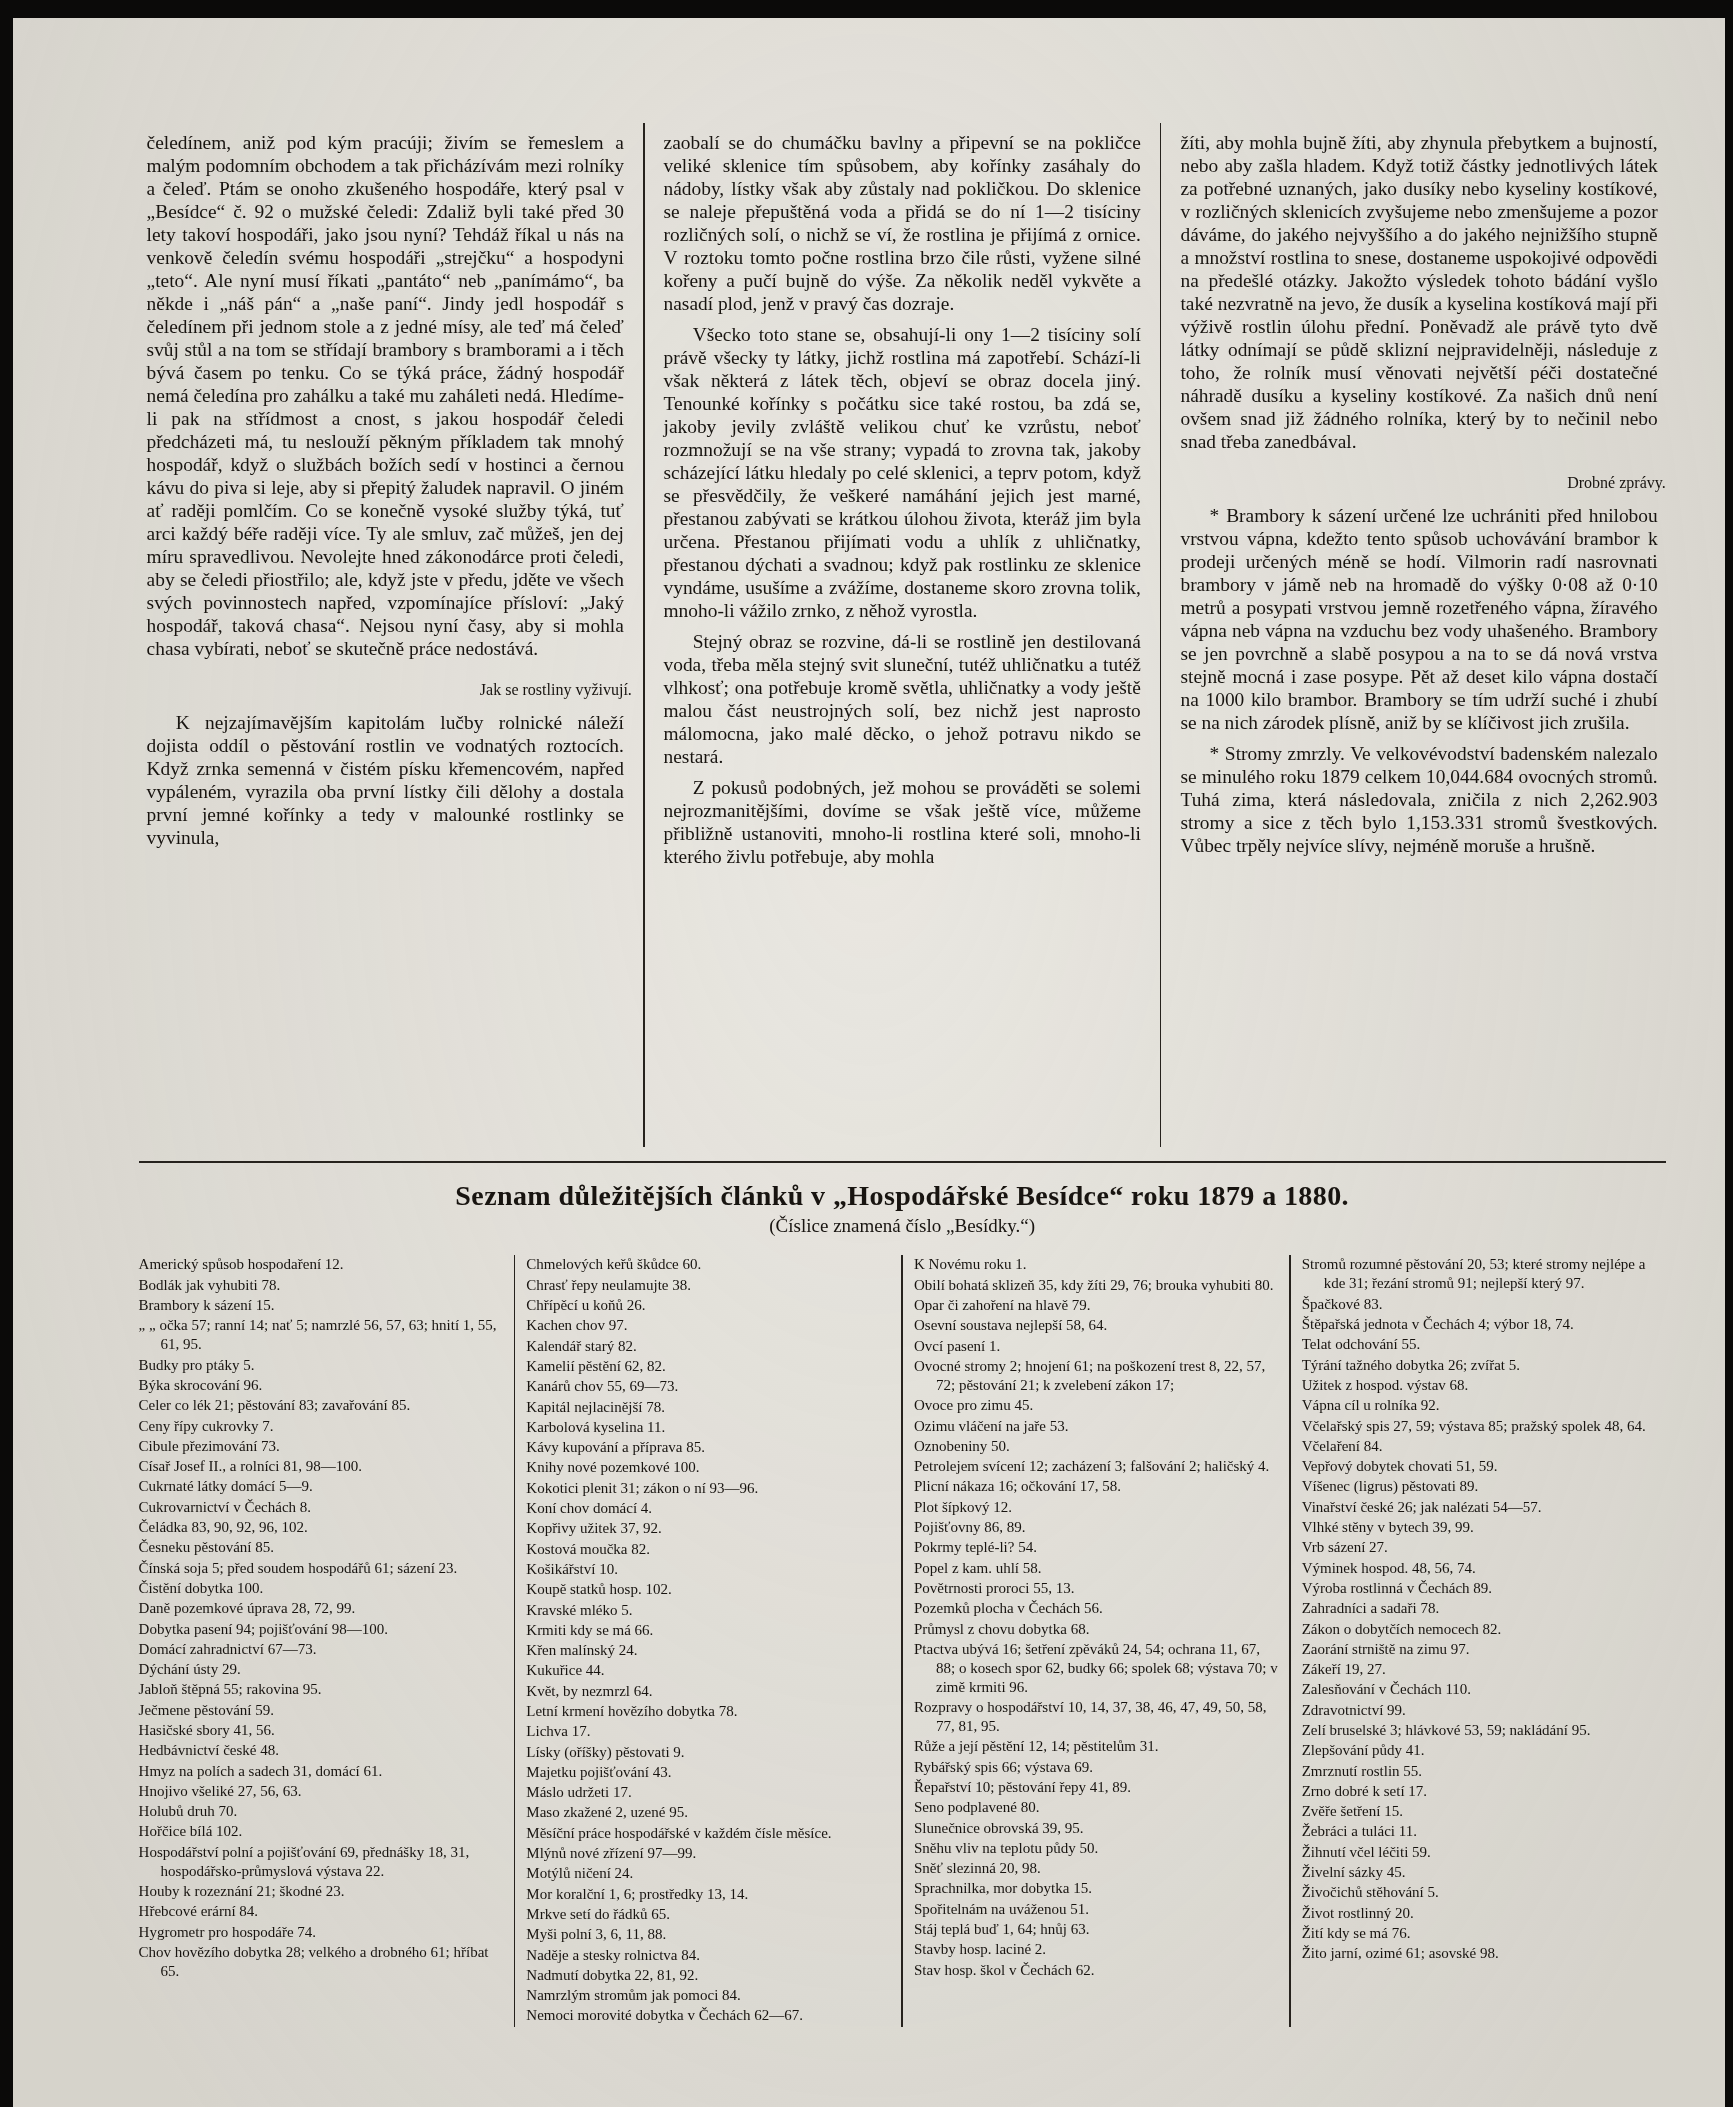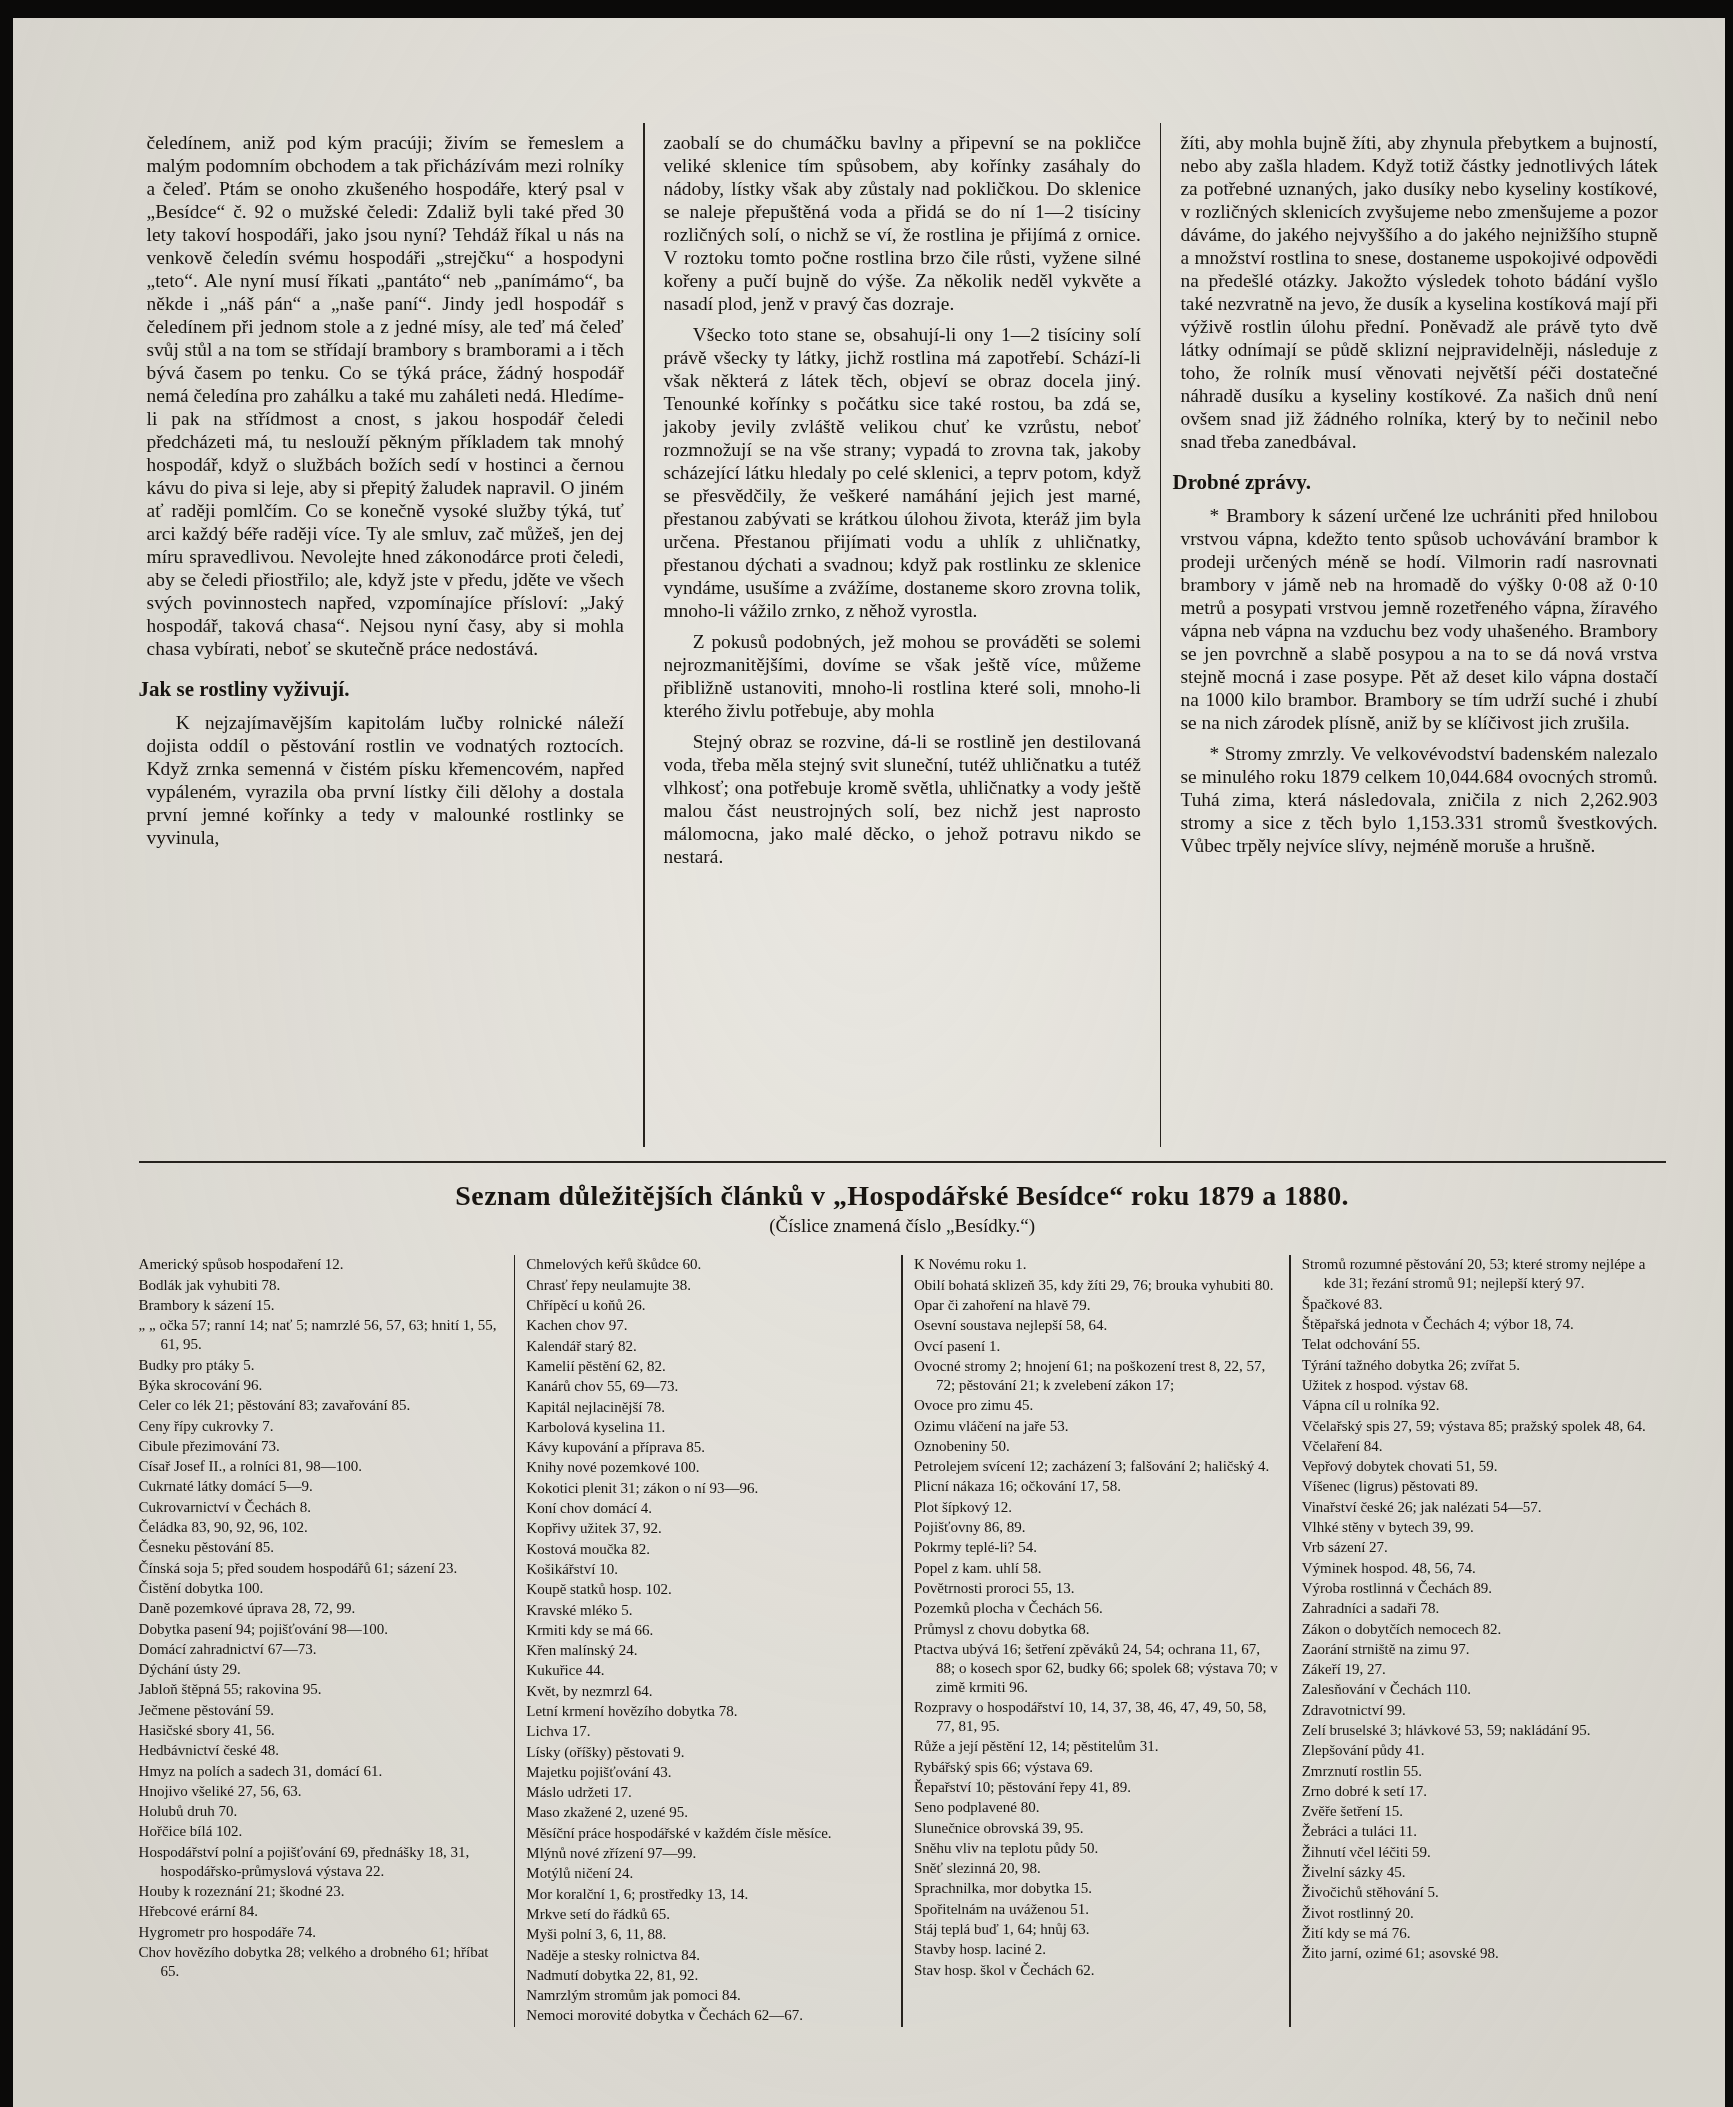--- a/index.html
+++ b/index.html
@@ -40,23 +40,23 @@
   .vrule {
     width: 1.7px;
     background: #26221d;
     margin: 0 11px;
     flex: 0 0 auto;
   }
   .para { margin: 8px; text-align: justify; }
   .para.indent { text-indent: 1.5em; }
   .para.lead { text-indent: 0; }
   .colhead {
-    font-size: 21px;
-    font-weight: bold;
-    text-align: left;
+    font-size: 16px;
+    font-weight: normal;
+    text-align: right;
     margin: 18.6px 0 9.3px 0;
     text-indent: 0;
   }
   .hrule {
     height: 1.7px;
     background: #26221d;
     margin: 14.3px 0 0 0;
   }
   .index-title {
     font-size: 28px;
@@ -98,22 +98,22 @@
         <h2 class="colhead">Jak se rostliny vyživují.</h2>
         <p class="para indent">K nejzajímavějším kapitolám lučby rolnické náleží dojista oddíl o pěstování rostlin ve vodnatých roztocích. Když zrnka semenná v čistém písku křemencovém, napřed vypáleném, vyrazila oba první lístky čili dělohy a dostala první jemné kořínky a tedy v malounké rostlinky se vyvinula,</p>
       </article>
 
       <div class="vrule"></div>
 
       <article class="col">
         <p class="para lead">zaobalí se do chumáčku bavlny a připevní se na pokličce veliké sklenice tím spůsobem, aby kořínky zasáhaly do nádoby, lístky však aby zůstaly nad pokličkou. Do sklenice se naleje přepuštěná voda a přidá se do ní 1—2 tisíciny rozličných solí, o nichž se ví, že rostlina je přijímá z ornice. V roztoku tomto počne rostlina brzo čile růsti, vyžene silné kořeny a pučí bujně do výše. Za několik neděl vykvěte a nasadí plod, jenž v pravý čas dozraje.</p>
         <div>
             <p class="para indent">Všecko toto stane se, obsahují-li ony 1—2 tisíciny solí právě všecky ty látky, jichž rostlina má zapotřebí. Schází-li však některá z látek těch, objeví se obraz docela jiný. Tenounké kořínky s počátku sice také rostou, ba zdá se, jakoby jevily zvláště velikou chuť ke vzrůstu, neboť rozmnožují se na vše strany; vypadá to zrovna tak, jakoby scházející látku hledaly po celé sklenici, a teprv potom, když se přesvědčily, že veškeré namáhání jejich jest marné, přestanou zabývati se krátkou úlohou života, kteráž jim byla určena. Přestanou přijímati vodu a uhlík z uhličnatky, přestanou dýchati a svadnou; když pak rostlinku ze sklenice vyndáme, usušíme a zvážíme, dostaneme skoro zrovna tolik, mnoho-li vážilo zrnko, z něhož vyrostla.</p>
+            <p class="para indent">Stejný obraz se rozvine, dá-li se rostlině jen destilovaná voda, třeba měla stejný svit sluneční, tutéž uhličnatku a tutéž vlhkosť; ona potřebuje kromě světla, uhličnatky a vody ještě malou část neustrojných solí, bez nichž jest naprosto málomocna, jako malé děcko, o jehož potravu nikdo se nestará.</p>
             <p class="para indent">Z pokusů podobných, jež mohou se prováděti se solemi nejrozmanitějšími, dovíme se však ještě více, můžeme přibližně ustanoviti, mnoho-li rostlina které soli, mnoho-li kterého živlu potřebuje, aby mohla</p>
-            <p class="para indent">Stejný obraz se rozvine, dá-li se rostlině jen destilovaná voda, třeba měla stejný svit sluneční, tutéž uhličnatku a tutéž vlhkosť; ona potřebuje kromě světla, uhličnatky a vody ještě malou část neustrojných solí, bez nichž jest naprosto málomocna, jako malé děcko, o jehož potravu nikdo se nestará.</p>
           </div>
       </article>
 
       <div class="vrule"></div>
 
       <article class="col">
         <p class="para lead">žíti, aby mohla bujně žíti, aby zhynula přebytkem a bujností, nebo aby zašla hladem. Když totiž částky jednotlivých látek za potřebné uznaných, jako dusíky nebo kyseliny kostíkové, v rozličných sklenicích zvyšujeme nebo zmenšujeme a pozor dáváme, do jakého nejvyššího a do jakého nejnižšího stupně a množství rostlina to snese, dostaneme uspokojivé odpovědi na předešlé otázky. Jakožto výsledek tohoto bádání vyšlo také nezvratně na jevo, že dusík a kyselina kostíková mají při výživě rostlin úlohu přední. Poněvadž ale právě tyto dvě látky odnímají se půdě sklizní nejpravidelněji, následuje z toho, že rolník musí věnovati největší péči dostatečné náhradě dusíku a kyseliny kostíkové. Za našich dnů není ovšem snad již žádného rolníka, který by to nečinil nebo snad třeba zanedbával.</p>
         <h2 class="colhead">Drobné zprávy.</h2>
         <div>
             <p class="para indent">* Brambory k sázení určené lze uchrániti před hnilobou vrstvou vápna, kdežto tento spůsob uchovávání brambor k prodeji určených méně se hodí. Vilmorin radí nasrovnati brambory v jámě neb na hromadě do výšky 0·08 až 0·10 metrů a posypati vrstvou jemně rozetřeného vápna, žíravého vápna neb vápna na vzduchu bez vody uhašeného. Brambory se jen povrchně a slabě posypou a na to se dá nová vrstva stejně mocná i zase posype. Pět až deset kilo vápna dostačí na 1000 kilo brambor. Brambory se tím udrží suché i zhubí se na nich zárodek plísně, aniž by se klíčivost jich zrušila.</p>

